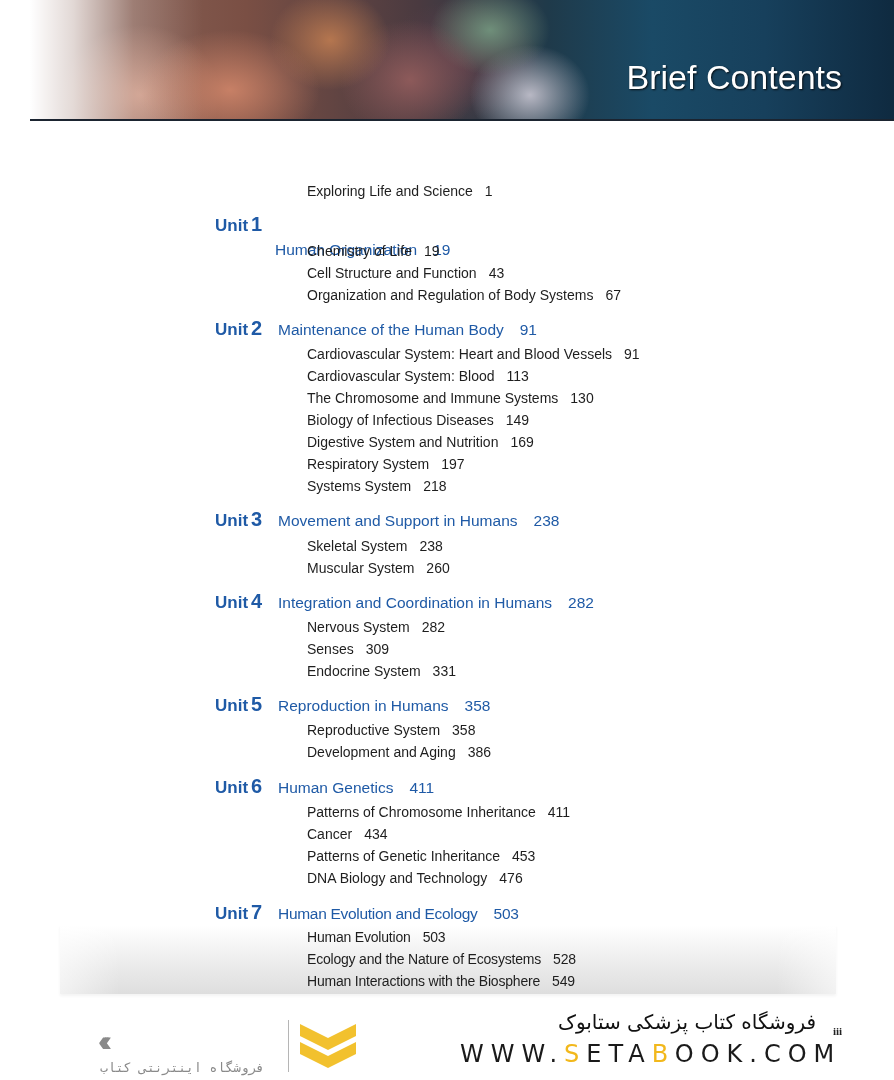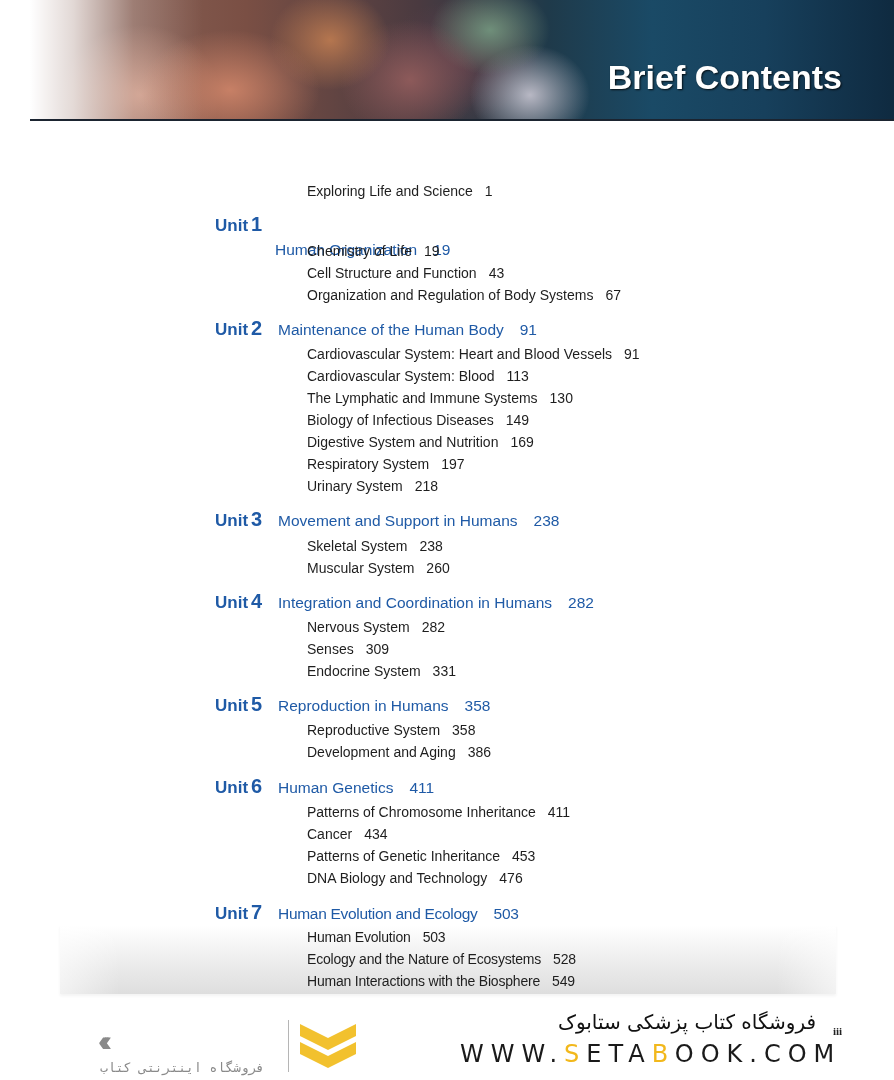--- a/index.html
+++ b/index.html
@@ -16,21 +16,21 @@
         radial-gradient(ellipse 60px 50px at 300px 40px, #b5764f 0%, rgba(181,118,79,0) 100%),
         radial-gradient(ellipse 70px 60px at 380px 80px, #8d5a5a 0%, rgba(141,90,90,0) 100%),
         radial-gradient(ellipse 60px 45px at 460px 30px, #6f8f7a 0%, rgba(111,143,122,0) 100%),
         radial-gradient(ellipse 60px 50px at 500px 95px, #b8b8c4 0%, rgba(184,184,196,0) 100%),
         radial-gradient(ellipse 80px 60px at 430px 60px, #5a3f4a 0%, rgba(90,63,74,0) 100%),
         linear-gradient(90deg, #8f6a5e 0%, #7a4f44 25%, #4a3a40 45%, #1f3a4a 60%, #1a4a66 72%, #17405c 85%, #0f2a40 100%);
       border-bottom: 2px solid #1b2430;
     }
     .banner-title {
       position: absolute; right: 52px; top: 58px;
-      font-family: "Liberation Sans", sans-serif; font-weight: bold;
+      font-family: "Liberation Sans", sans-serif; font-weight: normal;
       font-size: 34px; color: #ffffff; letter-spacing: 0px;
       text-shadow: 1px 1px 2px rgba(0,0,0,0.8);
     }
 
     
     .toc { position: absolute; left: 0; top: 0; width: 894px; }
     .row { position: absolute; left: 0; height: 22px; white-space: nowrap; }
     .chap-title {
       position: absolute; left: 307px; font-size: 14px; color: #1e1e1e; line-height: 22px;
     }
@@ -117,37 +117,37 @@
   <div class="row" style="top:343px;">
 
     <span class="chap-title"><span>Cardiovascular System: Heart and Blood Vessels</span><span class="pg">91</span></span>
   </div>
   <div class="row" style="top:365px;">
 
     <span class="chap-title"><span>Cardiovascular System: Blood</span><span class="pg">113</span></span>
   </div>
   <div class="row" style="top:387px;">
 
-    <span class="chap-title"><span>The Lymphatic and Immune Systems</span><span class="pg">130</span></span>
+    <span class="chap-title"><span>The Chromosome and Immune Systems</span><span class="pg">130</span></span>
   </div>
   <div class="row" style="top:409px;">
 
     <span class="chap-title"><span>Biology of Infectious Diseases</span><span class="pg">149</span></span>
   </div>
   <div class="row" style="top:431px;">
 
     <span class="chap-title"><span>Digestive System and Nutrition</span><span class="pg">169</span></span>
   </div>
   <div class="row" style="top:453px;">
 
     <span class="chap-title"><span>Respiratory System</span><span class="pg">197</span></span>
   </div>
   <div class="row" style="top:475px;">
 
-    <span class="chap-title"><span>Urinary System</span><span class="pg">218</span></span>
+    <span class="chap-title"><span>Systems System</span><span class="pg">218</span></span>
   </div>
 
   <div class="row" style="top:510px;">
     <span class="unit-label"><span>Unit</span><span class="unit-num">3</span></span>
     <span class="unit-title"><span>Movement and Support in Humans</span><span class="pg">238</span></span>
   </div>
   <div class="row" style="top:535px;">
 
     <span class="chap-title"><span>Skeletal System</span><span class="pg">238</span></span>
   </div>

